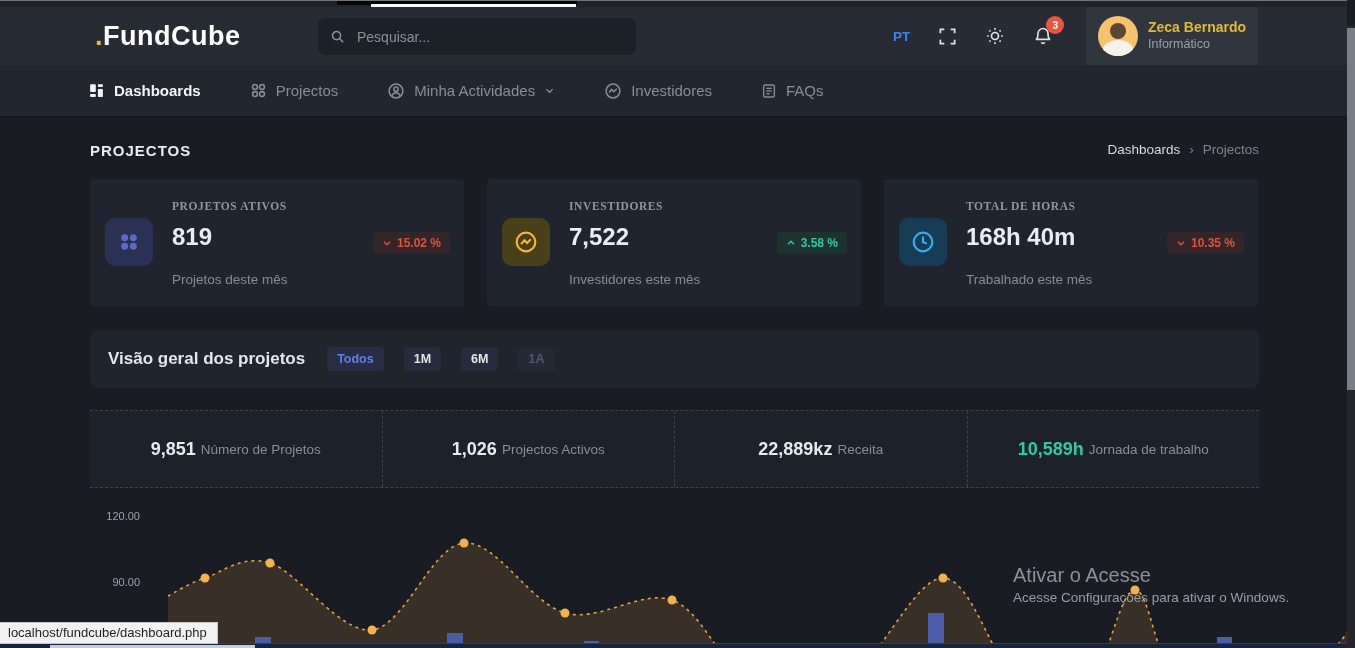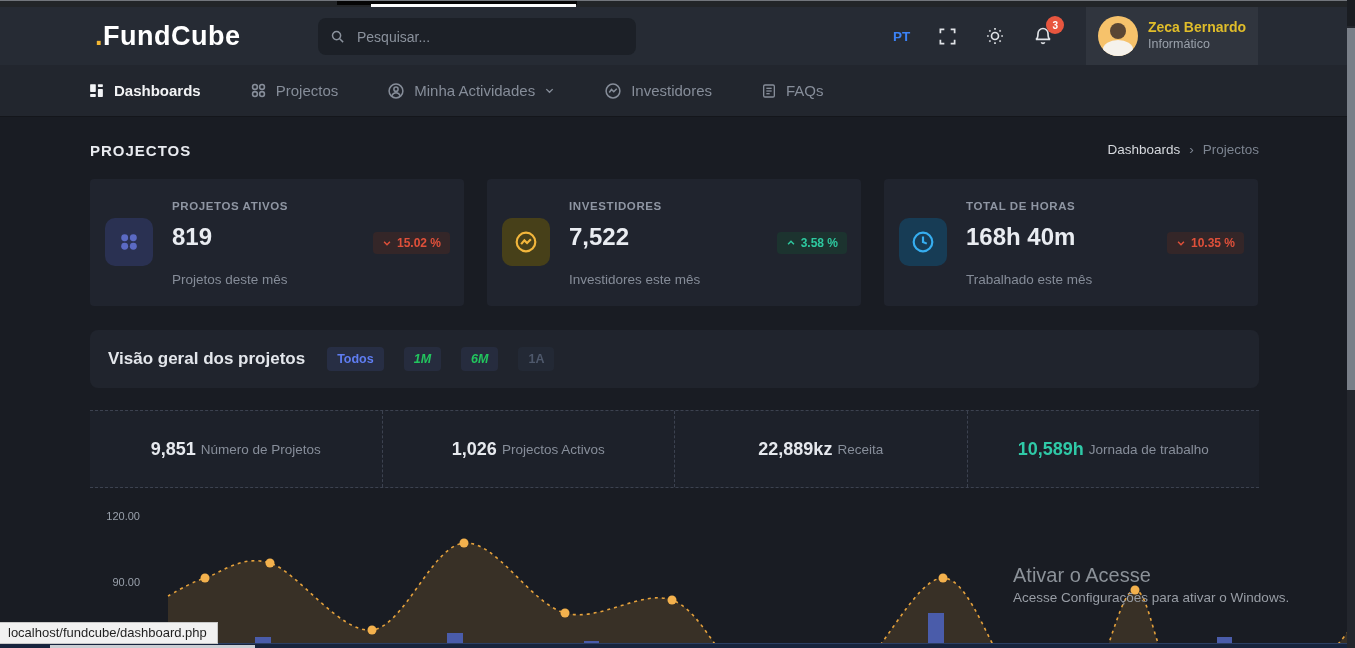--- a/index.html
+++ b/index.html
@@ -54,35 +54,35 @@
   .page-title{position:absolute;left:90px;top:142px;color:#e9ebf0;font-size:15px;font-weight:bold;letter-spacing:1px;}
   .breadcrumb{position:absolute;right:96px;top:142px;font-size:13.5px;color:#7c8490;display:flex;gap:9px;align-items:center;}
   .breadcrumb .bc-parent{color:#d6d9de;cursor:pointer;}
 
   
   .card{position:absolute;top:179px;width:374px;height:127px;background:#20242e;border-radius:4px;}
   .card-icon{position:absolute;left:15px;top:39px;width:48px;height:48px;border-radius:10px;display:flex;align-items:center;justify-content:center;}
   .ci-proj{background:#2a3152;}
   .ci-inv{background:#474019;}
   .ci-hours{background:#173c55;}
-  .card-label{position:absolute;left:82px;top:21px;color:#8f96a3;font-size:11.5px;font-weight:bold;letter-spacing:.6px;}
+  .card-label{position:absolute;left:82px;top:21px;color:#8f96a3;font-size:11.5px;font-weight:bold;letter-spacing:.6px;font-family:Liberation Serif, serif;}
   .card-value{position:absolute;left:82px;top:44px;color:#e9ecf1;font-size:24px;font-weight:bold;}
   .badge{position:absolute;right:14px;top:53px;height:22px;border-radius:4px;display:flex;align-items:center;gap:5px;
     padding:0 9px;font-size:12px;font-weight:bold;}
   .badge.down{background:#342628;color:#e0503a;}
   .badge.up{background:#1c332f;color:#2ec9a0;}
   .card-sub{position:absolute;left:82px;top:93px;color:#858c98;font-size:13.5px;}
 
   
   .overview{position:absolute;left:90px;top:330px;width:1169px;height:58px;background:#20242d;border-radius:8px;
     display:flex;align-items:center;padding-left:18px;gap:20px;}
   .overview-title{color:#e3e6eb;font-size:17px;font-weight:bold;margin-right:2px;}
   .pill{height:24px;border-radius:4px;display:flex;align-items:center;padding:0 10px;font-size:12.5px;font-weight:bold;cursor:pointer;}
   .pill.active{background:#272e44;color:#5f7df2;}
-  .pill.normal{background:#262c3e;color:#22c55e;font-style:italic;}
+  .pill.normal{background:#262c3e;color:#e5e5e5;}
   .pill.dim{background:#232935;color:#4e586b;}
 
   
   .sumrow{position:absolute;left:90px;top:410px;width:1169px;height:78px;background:#1d212a;
     border-top:1px dashed #3c4250;border-bottom:1px dashed #3c4250;display:flex;}
   .sumcell{flex:1;border-right:1px dashed #3c4250;display:flex;flex-direction:row;align-items:center;justify-content:center;gap:5px;}
   .sumcell:last-child{border-right:none;}
   .sumval{font-size:18px;font-weight:bold;color:#e6e9ee;}
   .sumval.teal{color:#2fc9a7;}
   .sumlabel{font-size:13.5px;color:#878e9a;}

